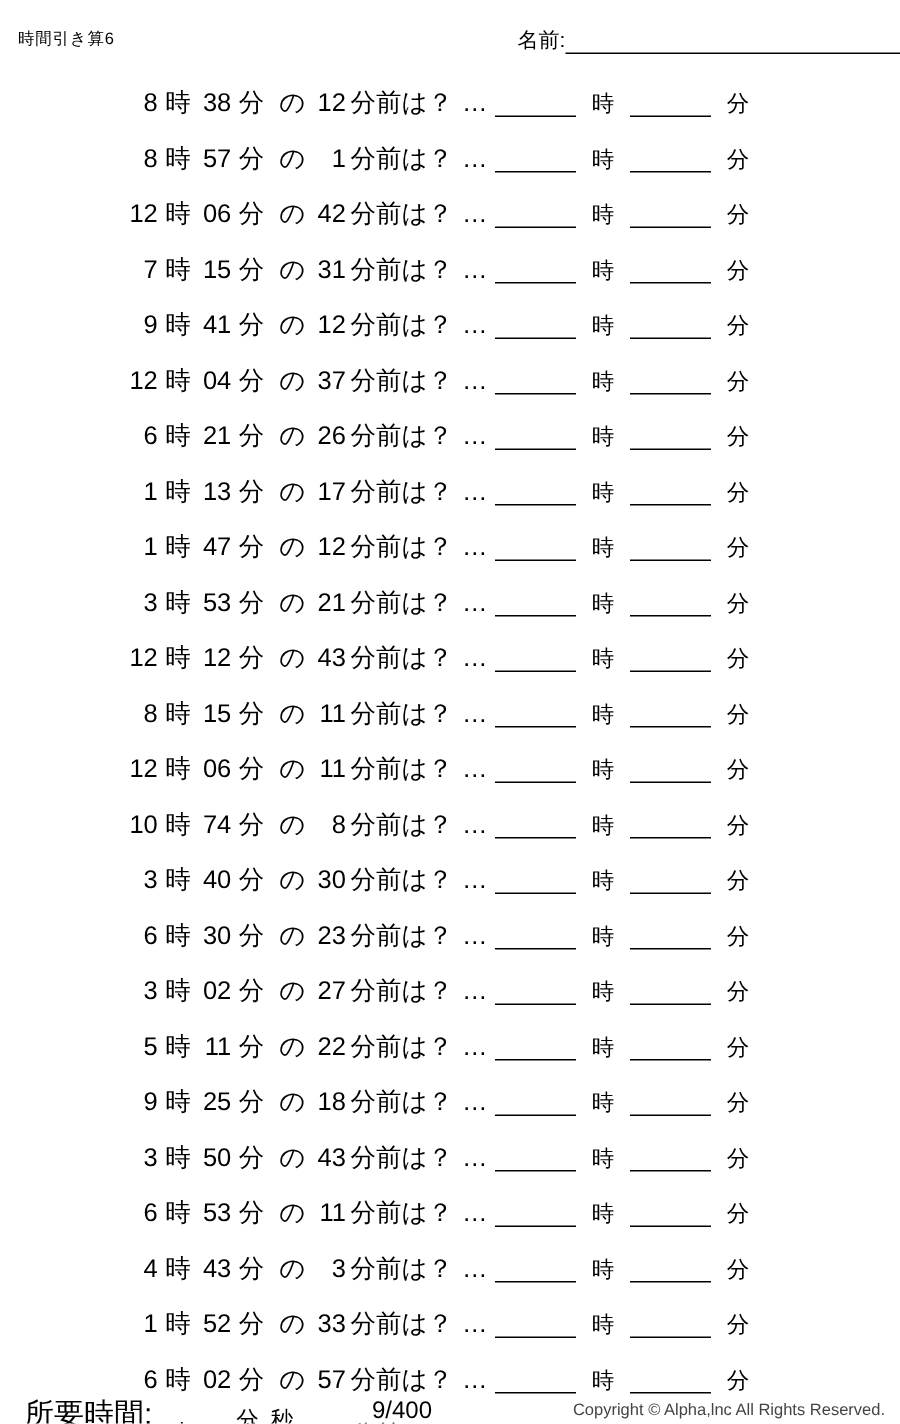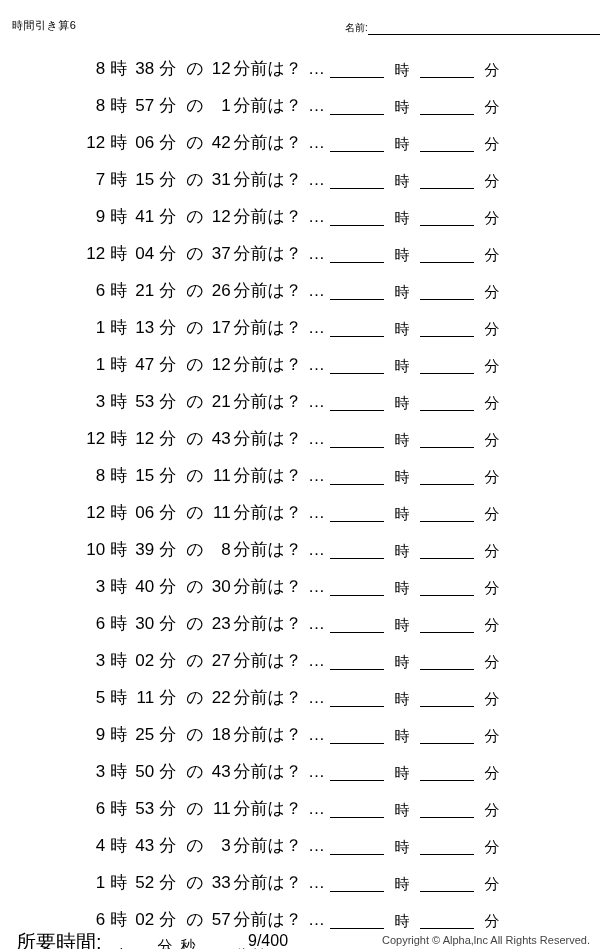--- a/index.html
+++ b/index.html
@@ -41,21 +41,21 @@
   }
   .name-block {
     position: absolute;
     left: 345px;
     top: 6px;
     display: flex;
     align-items: flex-end;
     white-space: nowrap;
   }
   .name-label {
-    font-size: 10px;
+    font-size: 14px;
   }
   .name-line {
     display: inline-block;
     width: 243px;
     border-bottom: 1px solid #000;
     height: 16px;
   }
 
   
   .rows {
@@ -409,21 +409,21 @@
           <span class="ans-blank"></span>
           <span class="ans-unit">時</span>
           <span class="ans-blank"></span>
           <span class="ans-unit">分</span>
         </div>
       </div>
       <div class="row">
         <div class="question">
           <span class="q-num">10</span>
           <span class="q-unit">時</span>
-          <span class="q-num">39</span>
+          <span class="q-num">74</span>
           <span class="q-unit">分</span>
           <span class="q-unit">の</span>
           <span class="q-num">8</span>
           <span class="q-tail">分前は？</span>
           <span class="dots">…</span>
         </div>
         <div class="answer">
           <span class="ans-blank"></span>
           <span class="ans-unit">時</span>
           <span class="ans-blank"></span>

